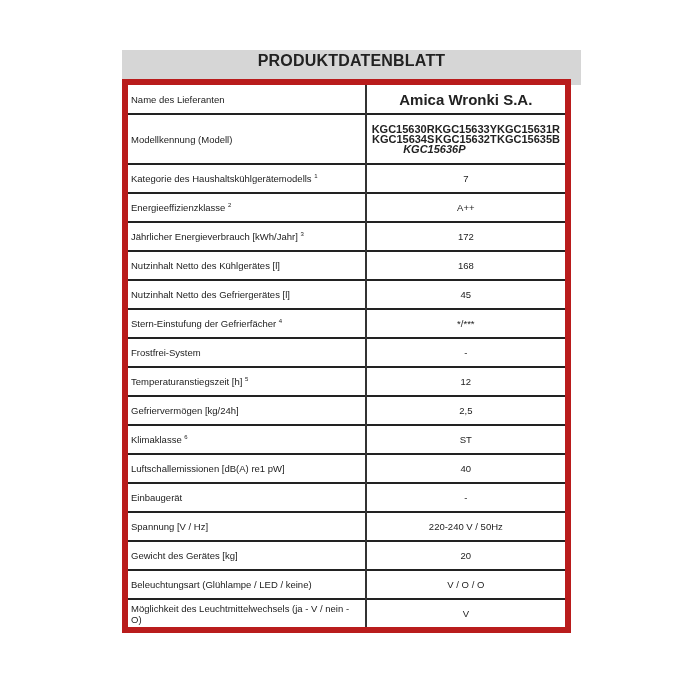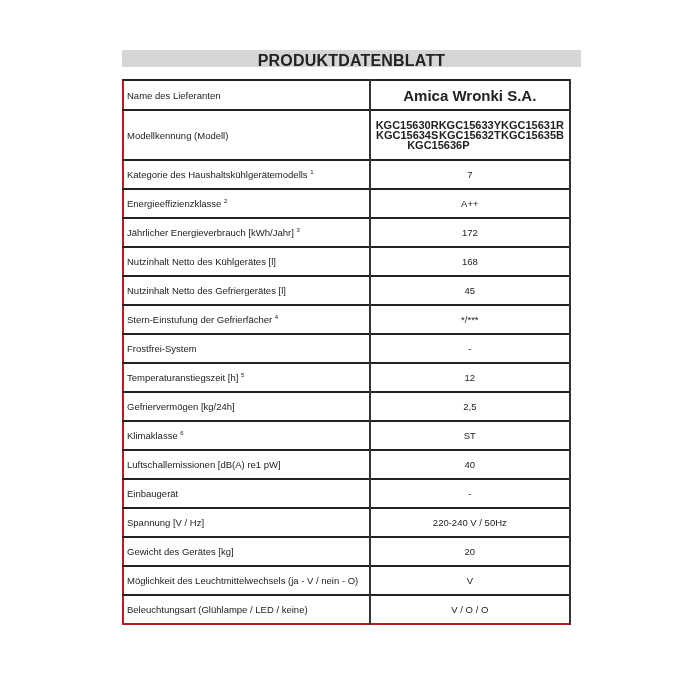--- a/index.html
+++ b/index.html
@@ -1,41 +1,41 @@
 <!DOCTYPE html>
 <html><head>
   <meta charset="utf-8">
   <style>
     html, body { margin: 0; padding: 0; background: #ffffff; }
     body { width: 700px; height: 700px; position: relative; overflow: hidden;
            font-family: "Liberation Sans", sans-serif; color: #222; }
     .title-bar {
-      position: absolute; left: 122px; top: 50px; width: 459px; height: 17px;
+      position: absolute; left: 122px; top: 50px; width: 459px; height: 35px;
       background: #d6d6d6; text-align: center;
       font-weight: bold; font-size: 16px; line-height: 21px; color: #222;
       letter-spacing: 0.2px;
     }
     table.sheet {
       position: absolute; left: 122px; top: 79px; width: 449px;
-      border-collapse: collapse; border: 2px solid #b91c1c; padding-left: 36px;
+      border-collapse: collapse; border: 6px solid #b91c1c; padding-left: 36px;
     }
     table.sheet td {
       border: 1px solid #333; border-width: 1px 2px 1px 1px;
       font-size: 9.5px; padding: 0 3px; height: 27px; vertical-align: middle;
     }
     table.sheet tr td { border-top: 2px solid #222; }
     td.label { width: 283px; text-align: left; }
     td.value { text-align: center; }
     tr.supplier td { height: 28px; }
     tr.supplier td.value { font-weight: bold; font-size: 15px; }
     tr.model td { height: 48px; }
     .models { display: grid; grid-template-columns: 1fr 1fr 1fr; font-weight: bold;
               font-size: 11px; line-height: 10px; padding: 2px 2px; }
     .models span { display: block; text-align: center; }
-    .models .last { grid-column: 1 / span 2; }
+    .models .last { grid-column: 1 / span 2; font-style: italic; }
     sup { font-size: 6px; }
   </style>
 </head>
 <body>
 
 <div class="title-bar">PRODUKTDATENBLATT</div>
 
 <table class="sheet">
   <tbody id="tbody">
     <tr class="supplier">
@@ -106,21 +106,21 @@
       </tr>
       <tr>
         <td class="label"><span>Spannung [V / Hz]</span></td>
         <td class="value">220-240 V / 50Hz</td>
       </tr>
       <tr>
         <td class="label"><span>Gewicht des Gerätes [kg]</span></td>
         <td class="value">20</td>
       </tr>
       <tr>
+        <td class="label"><span>Beleuchtungsart (Glühlampe / LED / keine)</span></td>
+        <td class="value">V / O / O</td>
+      </tr>
+      <tr>
         <td class="label"><span>Möglichkeit des Leuchtmittelwechsels (ja - V / nein - O)</span></td>
         <td class="value">V</td>
-      </tr>
-      <tr>
-        <td class="label"><span>Beleuchtungsart (Glühlampe / LED / keine)</span></td>
-        <td class="value">V / O / O</td>
       </tr>
     </tbody>
 </table>
 
 </body></html>

